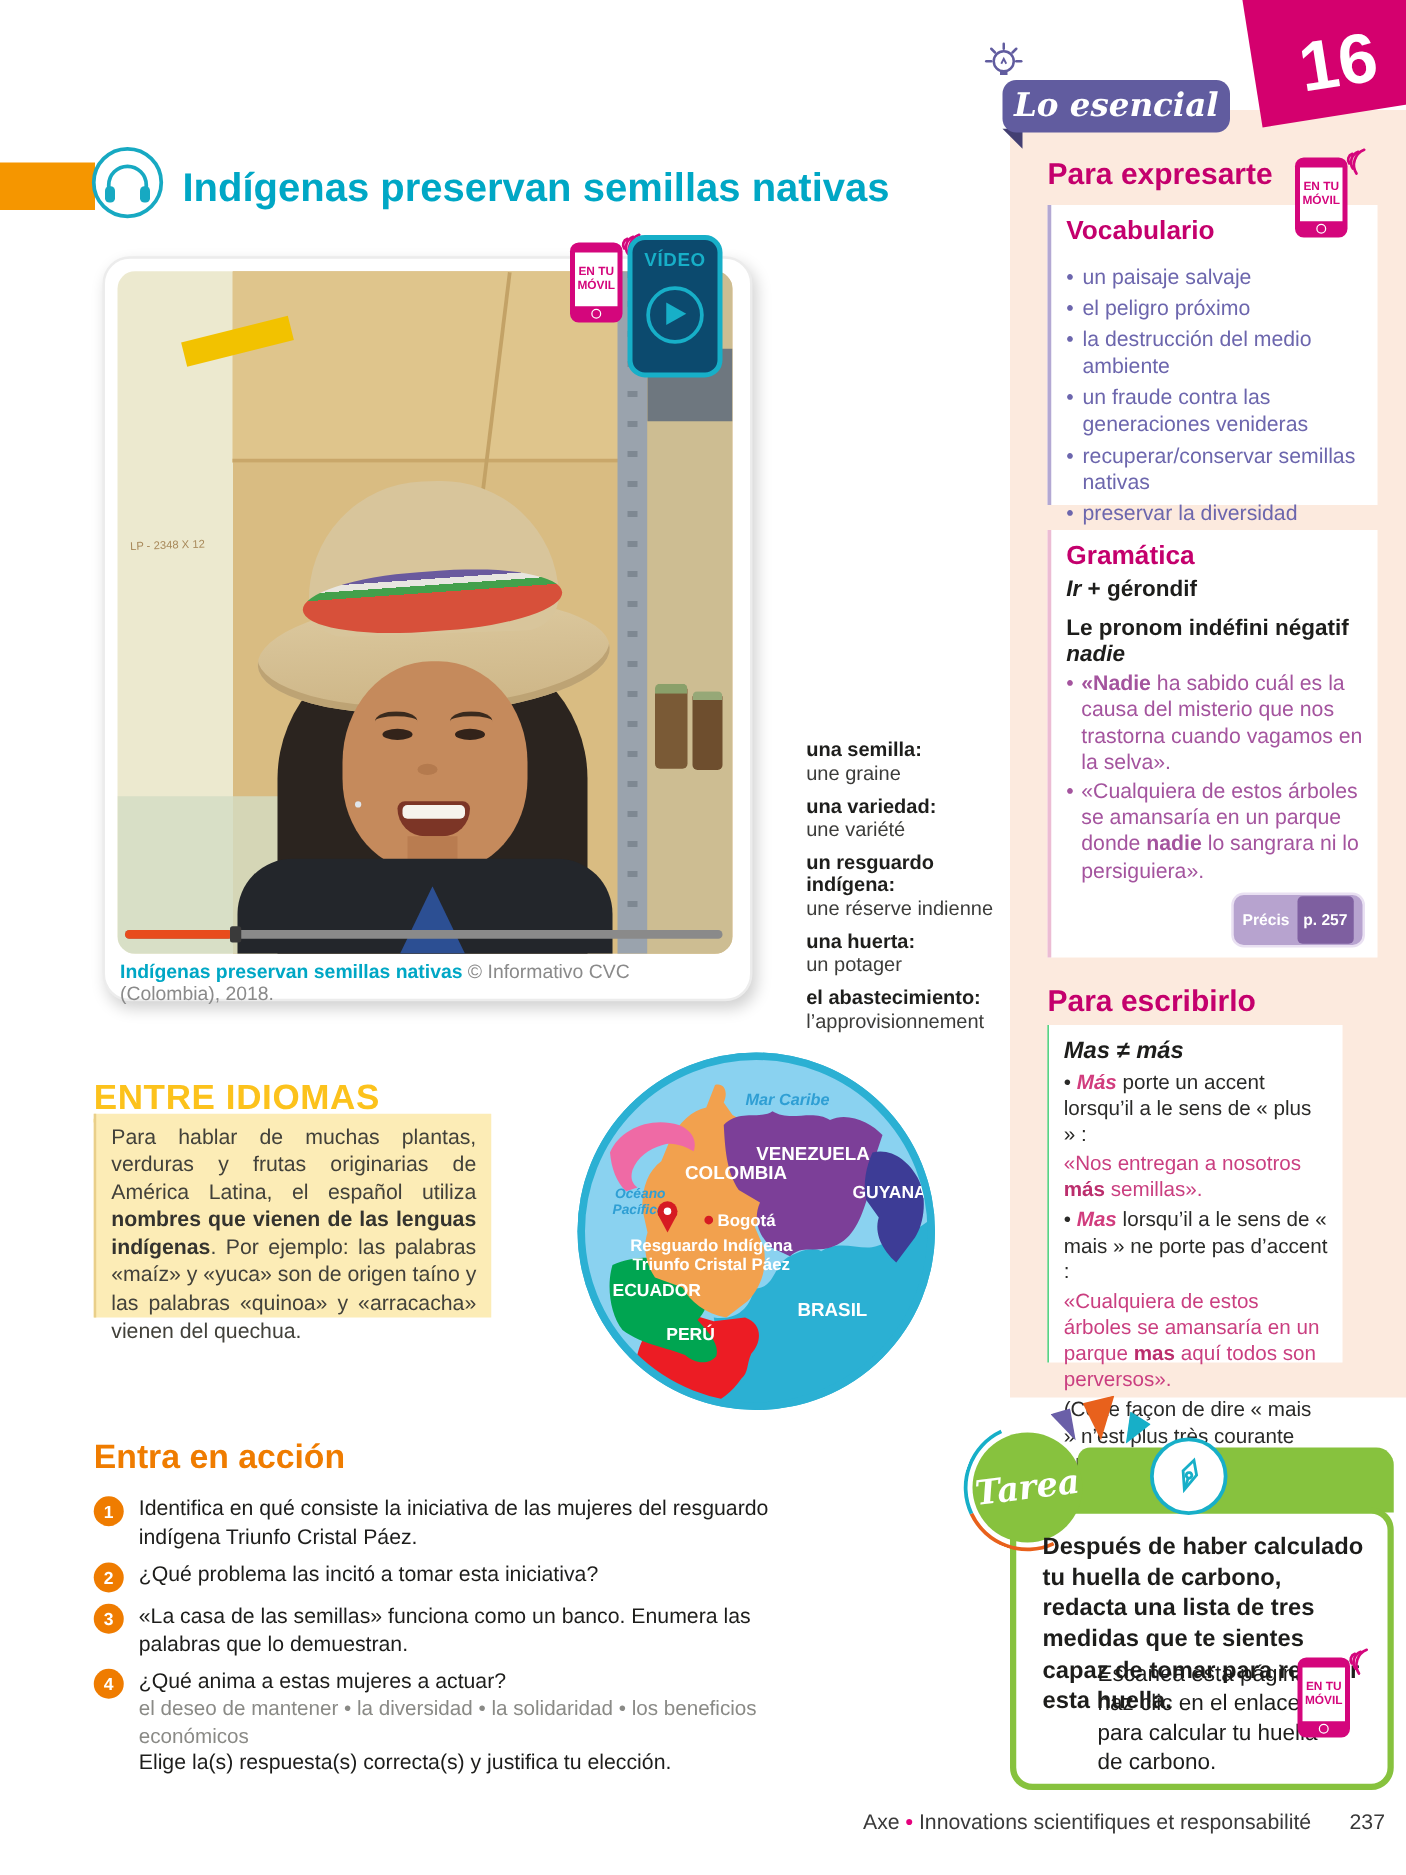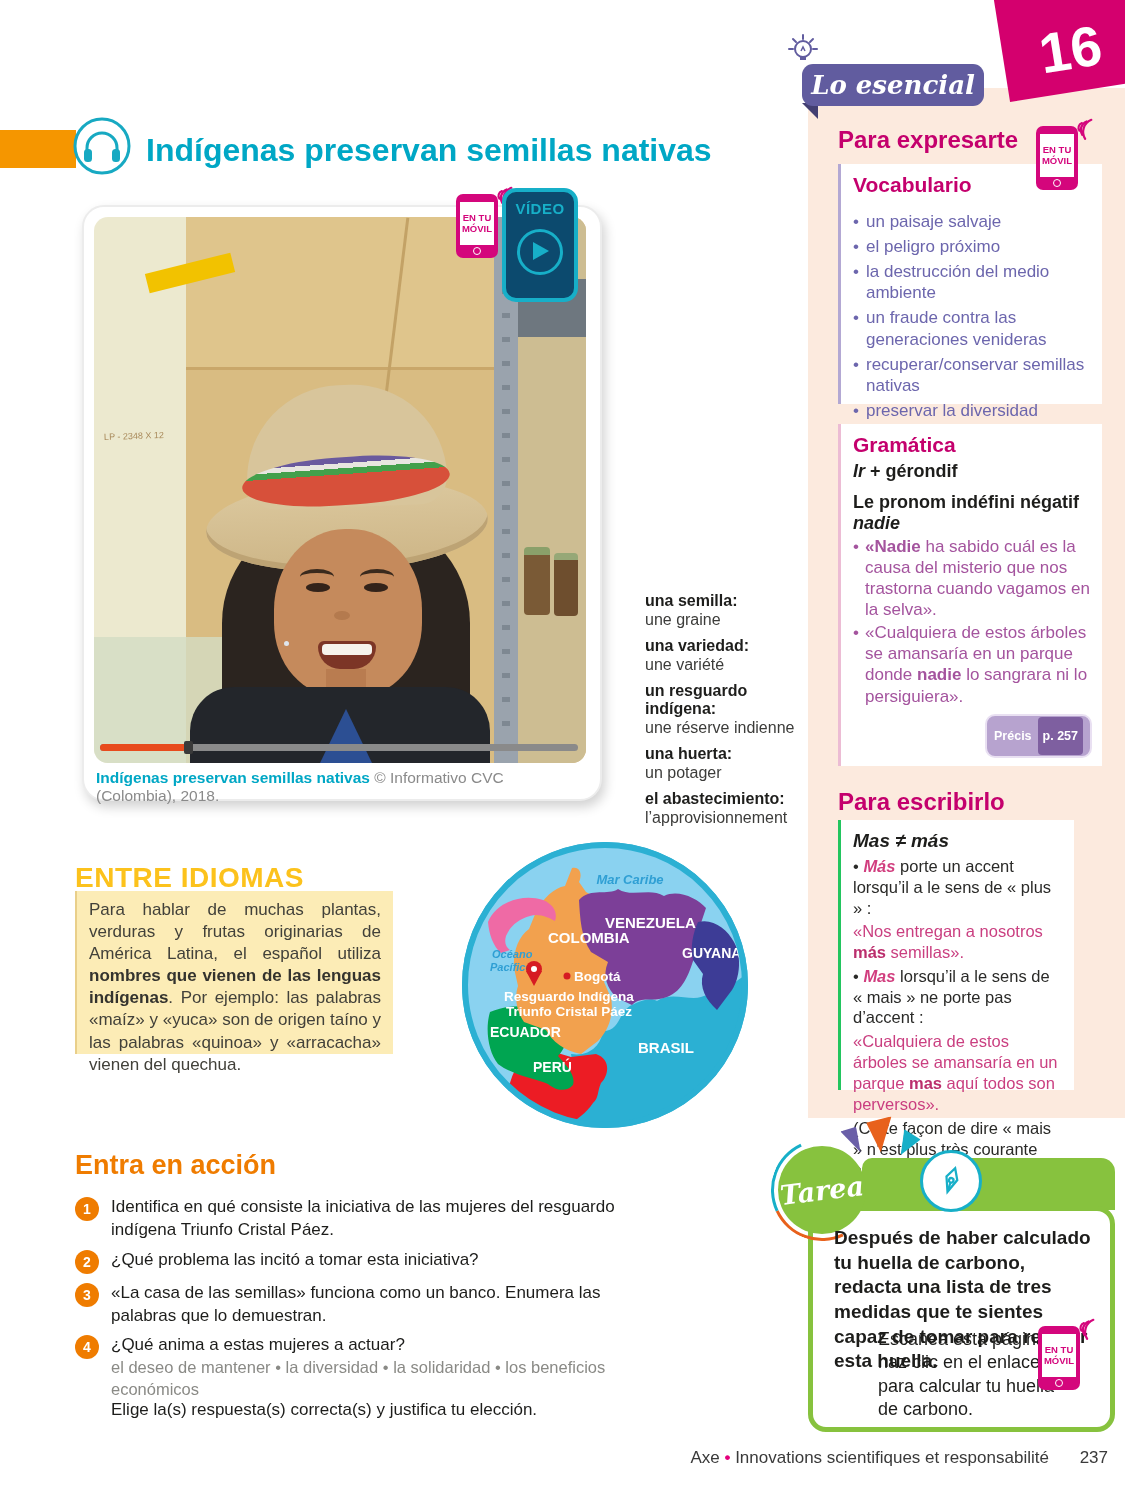--- a/index.html
+++ b/index.html
@@ -18,21 +18,21 @@
           display:flex;align-items:center;justify-content:center;z-index:4;}
   .banner span{color:#fff;font-family:"DejaVu Serif",serif;font-style:italic;font-weight:bold;font-size:26px;}
   .banner-notch{left:802px;top:103px;width:0;height:0;border-top:16px solid #433f72;border-left:16px solid transparent;}
 
   
   .panel{left:808px;top:88px;width:317px;height:1030px;background:#fceade;}
   .side-title{font-weight:bold;font-size:24px;color:#c4006d;}
   .side-box{position:absolute;background:#fff;padding:9px 12px 8px 12px;box-sizing:border-box;}
   .vocab-box{left:838px;top:164px;width:264px;height:240px;border-left:3px solid #b3a8d3;}
   .gram-box{left:838px;top:424px;width:264px;height:342px;border-left:3px solid #ecbcd4;}
-  .escrib-box{left:838px;top:820px;width:236px;height:270px;border-left:3px solid #22c55e;}
+  .escrib-box{left:838px;top:820px;width:236px;height:270px;border-left:1px solid #22c55e;}
   .box-title{font-weight:bold;font-size:21px;color:#c4006d;margin:0 0 4px 0;}
   .vlist{margin:14px 0 0 0;padding:0;list-style:none;color:#6c66ad;font-size:17px;line-height:1.28;}
   .vlist li{padding-left:13px;position:relative;margin-bottom:3px;}
   .vlist li::before{content:"•";position:absolute;left:0;}
   .gram-rule{font-size:18px;font-weight:bold;color:#1d1d1b;margin:2px 0;}
   .gram-quote{color:#a4549e;font-size:17px;line-height:1.24;margin:1px 0 8px 0;}
   .gram-quote b{color:#91388b;}
   .gbul{position:relative;padding-left:12px;color:#a4549e;font-size:17px;line-height:1.24;margin:2px 0;}
   .gbul::before{content:"•";position:absolute;left:0;color:#a4549e;}
   .precis{position:absolute;right:10px;bottom:8px;background:#b7a3cf;border:2px solid #e9e0f2;

